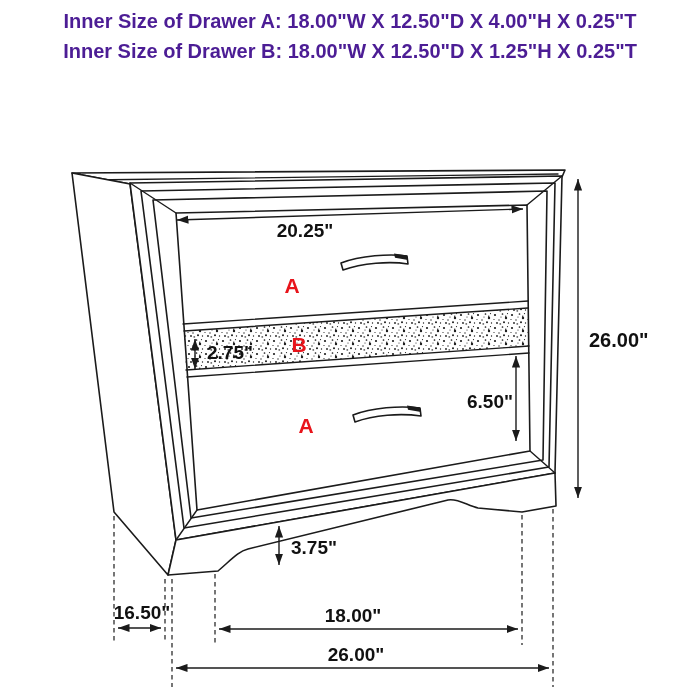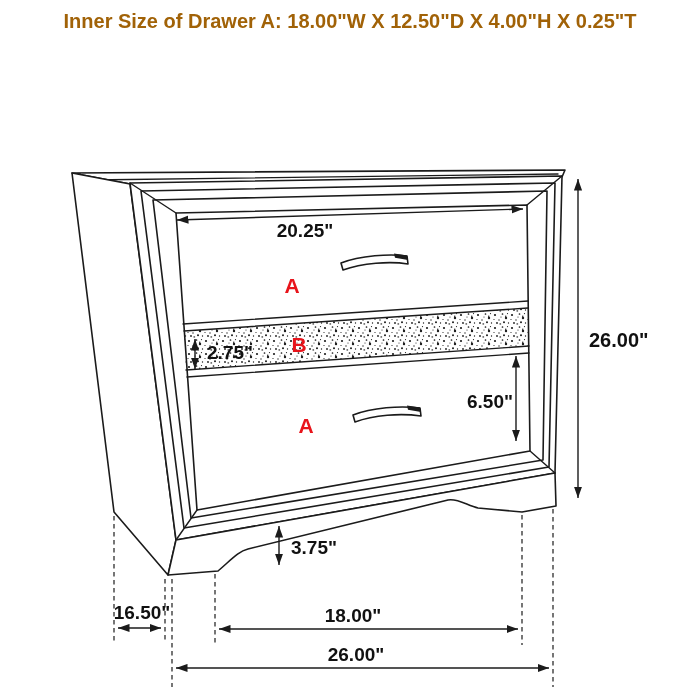--- a/index.html
+++ b/index.html
@@ -1,36 +1,37 @@
 <!DOCTYPE html>
 <html><head>
 <meta charset="utf-8">
 <style>
   html,body{margin:0;padding:0;background:#ffffff;}
   .stage{position:relative;width:700px;height:700px;background:#ffffff;overflow:hidden;
          font-family:"Liberation Sans",sans-serif;}
   .hdr{position:absolute;top:6px;left:0;width:700px;text-align:center;
-       font-weight:bold;font-size:20px;line-height:30px;color:#a16207;letter-spacing:0px;}
+       font-weight:bold;font-size:20px;line-height:30px;color:#4c1d95;letter-spacing:0px;}
   .hdr div{white-space:nowrap;}
   svg{position:absolute;left:0;top:0;}
   .ln{stroke:#1b1b1b;stroke-width:1.6;fill:#ffffff;stroke-linejoin:round;stroke-linecap:round;}
   .ln-thin{stroke:#1b1b1b;stroke-width:1.4;fill:none;stroke-linecap:round;}
   .dim{stroke:#1b1b1b;stroke-width:1.4;fill:none;}
   .dash{stroke:#1b1b1b;stroke-width:1.2;fill:none;stroke-dasharray:4.5 3.5;}
   .dimtxt{font-family:"Liberation Sans",sans-serif;font-weight:bold;font-size:19px;fill:#111;}
   .dimtxt-lg{font-family:"Liberation Sans",sans-serif;font-weight:bold;font-size:20px;fill:#111;}
   .redtxt{font-family:"Liberation Sans",sans-serif;font-weight:bold;font-size:21px;}
 </style>
 </head>
 <body>
 
 <div class="stage">
 
   <div class="hdr">
     <div>Inner Size of Drawer A: 18.00"W X 12.50"D X 4.00"H X 0.25"T</div>
+    <div>Inner Size of Drawer B: 18.00"W X 12.50"D X 1.25"H X 0.25"T</div>
   </div>
 
   <svg width="700" height="700" viewBox="0 0 700 700">
     <defs>
       <marker id="arr" viewBox="0 0 12 9" refX="11.5" refY="4.5" markerWidth="12" markerHeight="9" markerUnits="userSpaceOnUse" orient="auto-start-reverse">
         <path d="M0,0.4 L11.5,4.5 L0,8.6 Z" fill="#1b1b1b"></path>
       </marker>
       <pattern id="glitter" width="17" height="13" patternUnits="userSpaceOnUse">
         <g fill="#1b1b1b">
           <circle cx="2" cy="3" r="1.1"></circle>

